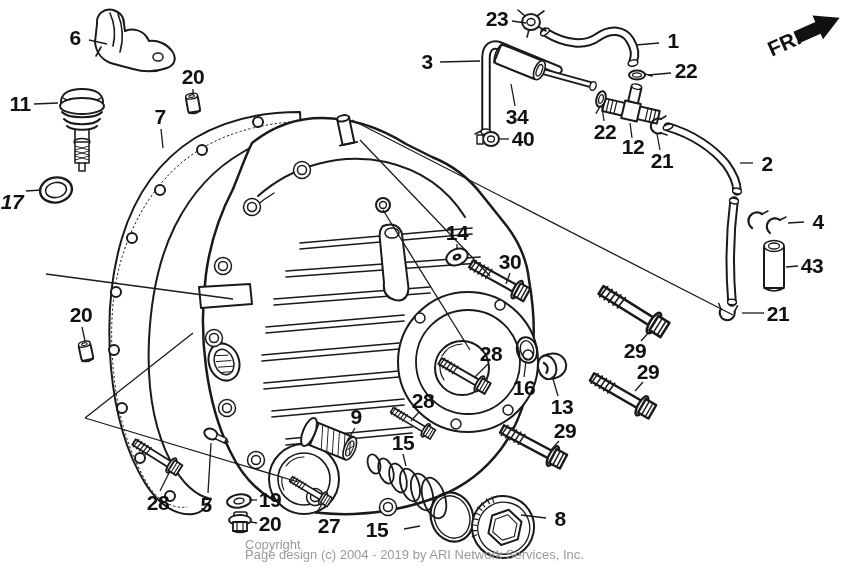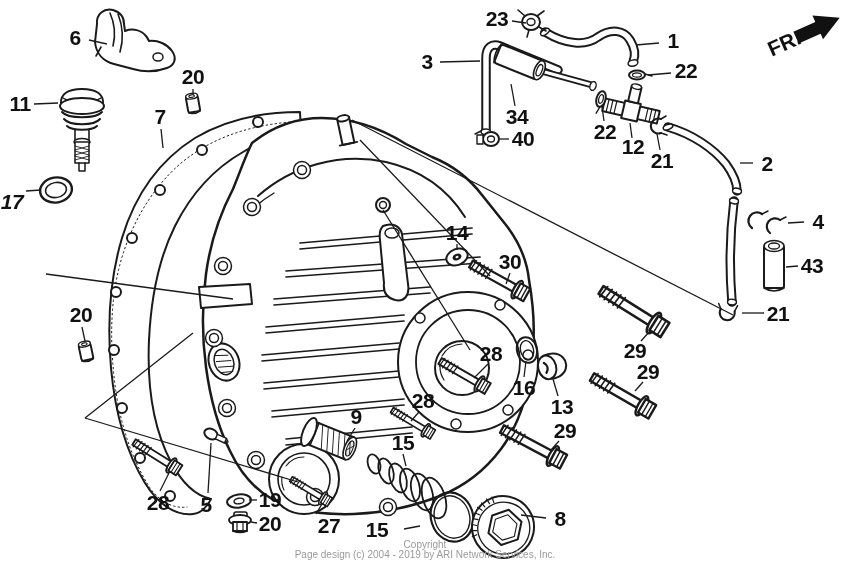--- a/index.html
+++ b/index.html
@@ -4,21 +4,21 @@
 <style>
   html,body{margin:0;padding:0;background:#fff;}
   .stage{position:relative;width:850px;height:581px;background:#fff;overflow:hidden;
          font-family:"Liberation Sans",sans-serif;}
   .stage svg{position:absolute;left:0;top:0;}
   .label-layer{position:absolute;left:0;top:0;width:850px;height:581px;pointer-events:none;}
   .callout{position:absolute;transform:translate(-50%,-50%);
            font:700 21px "Liberation Sans",sans-serif;color:#111;letter-spacing:-0.5px;
            white-space:nowrap;}
   .watermark{position:absolute;left:50%;top:540px;transform:translateX(-50%);
-             width:360px;text-align:center;color:#9a9a9a;font-size:10px;line-height:10px;
+             width:360px;text-align:left;color:#9a9a9a;font-size:13px;line-height:10px;
              pointer-events:none;}
   line.leader,line.assembly{stroke:#1a1a1a;stroke-width:1.3;}
 </style>
 </head>
 <body>
 
 <div class="stage">
 <svg width="850" height="581" viewBox="0 0 850 581" xmlns="http://www.w3.org/2000/svg">
   <defs>
     <g id="bolt">

